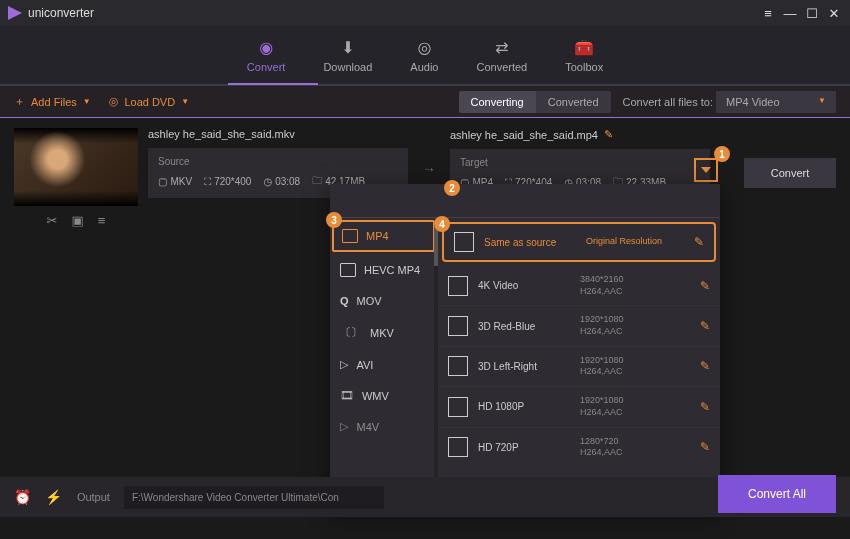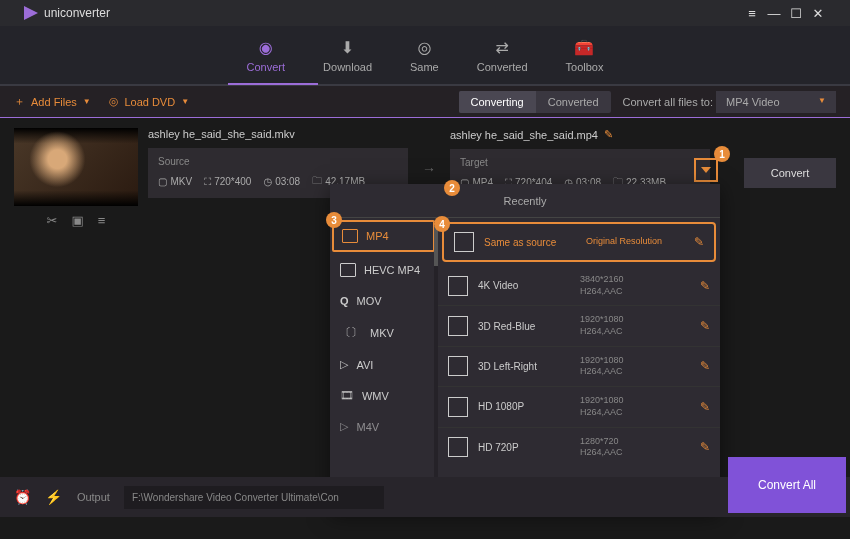--- a/index.html
+++ b/index.html
@@ -1,17 +1,17 @@
 <!DOCTYPE html>
 <html><head>
 <meta charset="utf-8">
 <style>
 * { margin:0; padding:0; box-sizing:border-box; font-family:"Segoe UI",Arial,sans-serif; }
 body { background:#1a1a1a; width:850px; height:539px; overflow:hidden; color:#aaa; font-size:11px; position:relative; }
-.titlebar { background:#2a2a2e; height:26px; display:flex; align-items:center; padding:0 24px; }
+.titlebar { background:#2a2a2e; height:26px; display:flex; align-items:center; padding:0 8px; }
 .titlebar .logo { width:14px; height:14px; background:#9c6dd8; clip-path:polygon(0 0,100% 50%,0 100%); margin-right:6px; }
 .titlebar .title { font-size:12px; color:#ddd; }
 .titlebar .winctrl { margin-left:auto; display:flex; gap:6px; }
 .titlebar .winctrl span { width:16px; text-align:center; color:#ddd; font-size:13px; cursor:pointer; }
 .toptabs { background:#24242a; height:60px; display:flex; justify-content:center; align-items:center; gap:38px; border-bottom:2px solid #3a3a42; position:relative; }
 .ttab { display:flex; flex-direction:column; align-items:center; gap:4px; cursor:pointer; color:#aaa; }
 .ttab.active { color:#9c6dd8; }
 .ttab .ico { width:20px; height:20px; display:flex; align-items:center; justify-content:center; font-size:16px; }
 .ttab .lbl { font-size:11px; }
 .toptabs .under { position:absolute; bottom:-1px; left:228px; width:90px; height:2px; background:#9c6dd8; }
@@ -34,21 +34,21 @@
 .metabox .row { display:flex; gap:12px; color:#aaa; font-size:10px; align-items:center; }
 .metabox .row span { display:flex; align-items:center; gap:3px; }
 .arrow { align-self:center; color:#666; font-size:14px; margin:0 4px; }
 .convertbtn { background:#3a3740; color:#ddd; width:92px; height:30px; display:flex; align-items:center; justify-content:center; cursor:pointer; margin-left:auto; align-self:flex-start; margin-top:30px; }
 .chev-box { width:24px; height:24px; border:2px solid #e88c3a; display:flex; align-items:center; justify-content:center; position:absolute; right:132px; top:158px; cursor:pointer; }
 .chev-box span{width:0;height:0;border-left:5px solid transparent;border-right:5px solid transparent;border-top:6px solid #e88c3a;}
 .bottombar { position:absolute; bottom:22px; left:0; right:0; height:40px; background:#28252b; display:flex; align-items:center; padding:0 14px; gap:14px; }
 .bottombar .ic { color:#aaa; font-size:14px; cursor:pointer; }
 .bottombar .outlab { color:#888; font-size:11px; }
 .bottombar .path { background:#1e1c20; padding:6px 8px; flex:1; color:#888; font-size:10px; max-width:260px; }
-.convertall { position:absolute; right:4px; bottom:26px; background:#8052d8; color:#fff; padding:21px 30px; cursor:pointer; font-size:12px; }
+.convertall { position:absolute; right:14px; bottom:26px; background:#8052d8; color:#fff; padding:12px 30px; cursor:pointer; font-size:12px; }
 
 .popup { position:absolute; left:330px; top:184px; background:#2e2b32; width:390px; box-shadow:0 4px 20px rgba(0,0,0,0.5); }
 .ptabs { display:flex; border-bottom:1px solid #444; height:34px; }
 .ptab { flex:1; display:flex; align-items:center; justify-content:center; cursor:pointer; color:#aaa; font-size:11px; }
 .ptab.active { color:#e88c3a; border:2px solid #e88c3a; border-bottom:none; background:#28252c; }
 .pbody { display:flex; height:264px; }
 .pfmt { width:108px; border-right:1px solid #3a3a3a; overflow:hidden; }
 .pfmt .item { display:flex; align-items:center; gap:8px; padding:9px 10px; cursor:pointer; color:#ccc; font-size:11px; }
 .pfmt .item.active { color:#e88c3a; border:2px solid #e88c3a; margin:2px; padding:7px 8px; border-radius:2px; }
 .pfmt .fico { width:16px; height:14px; border:1.5px solid currentColor; border-radius:1px; display:inline-block; position:relative; }
@@ -84,21 +84,21 @@
   <div class="ttab active">
     <div class="ico">◉</div>
     <div class="lbl">Convert</div>
   </div>
   <div class="ttab">
     <div class="ico">⬇</div>
     <div class="lbl">Download</div>
   </div>
   <div class="ttab">
     <div class="ico">◎</div>
-    <div class="lbl">Same</div>
+    <div class="lbl">Audio</div>
   </div>
   <div class="ttab">
     <div class="ico">⇄</div>
     <div class="lbl">Converted</div>
   </div>
   <div class="ttab">
     <div class="ico">🧰</div>
     <div class="lbl">Toolbox</div>
   </div>
   <div class="under"></div>
@@ -194,21 +194,20 @@
   <div class="convertbtn">Convert</div>
 </div>
 
 <div class="badge" style="right:120px;top:146px;">1</div>
 <div class="chev-box">
     <span></span>
   </div>
 
 <div class="popup">
   <div class="ptabs">
-    <div class="ptab">Recently</div>
   </div>
   <div class="pbody">
     <div class="pfmt">
       <div class="item active">
           <span class="fico"></span>
           <span>MP4</span>
         </div>
       <div class="item">
           <span class="fico"></span>
           <span>HEVC MP4</span>

